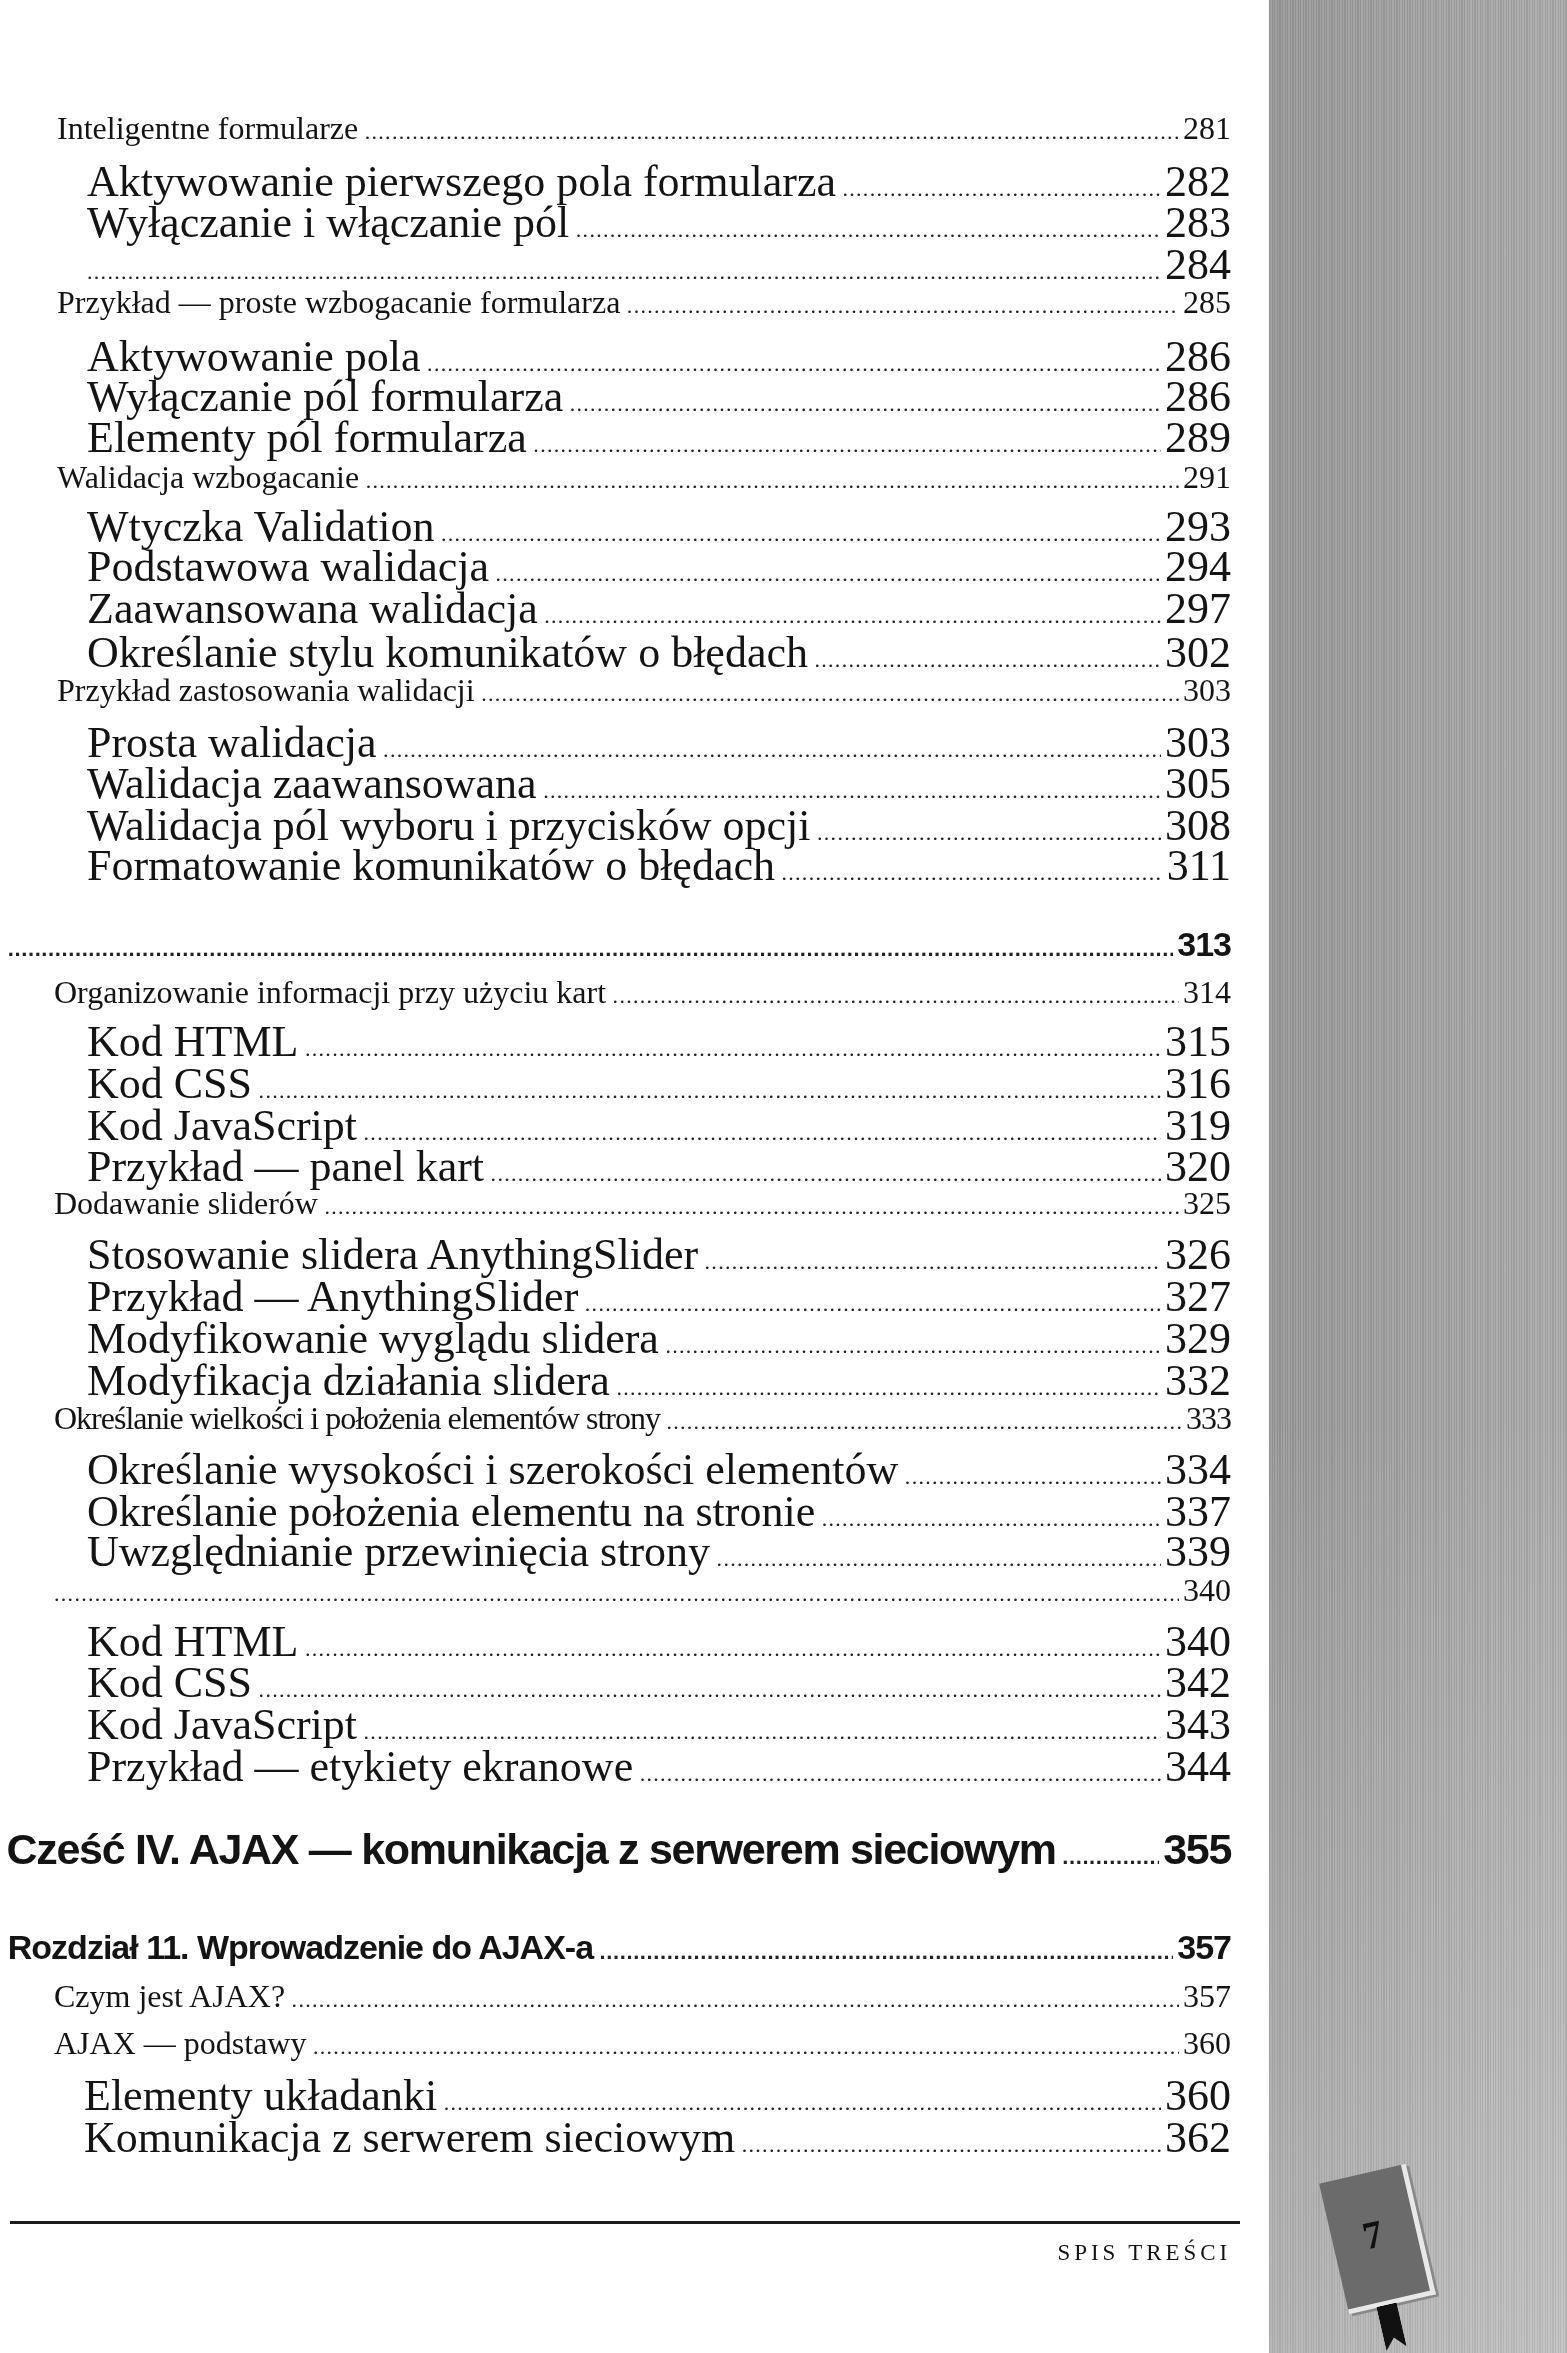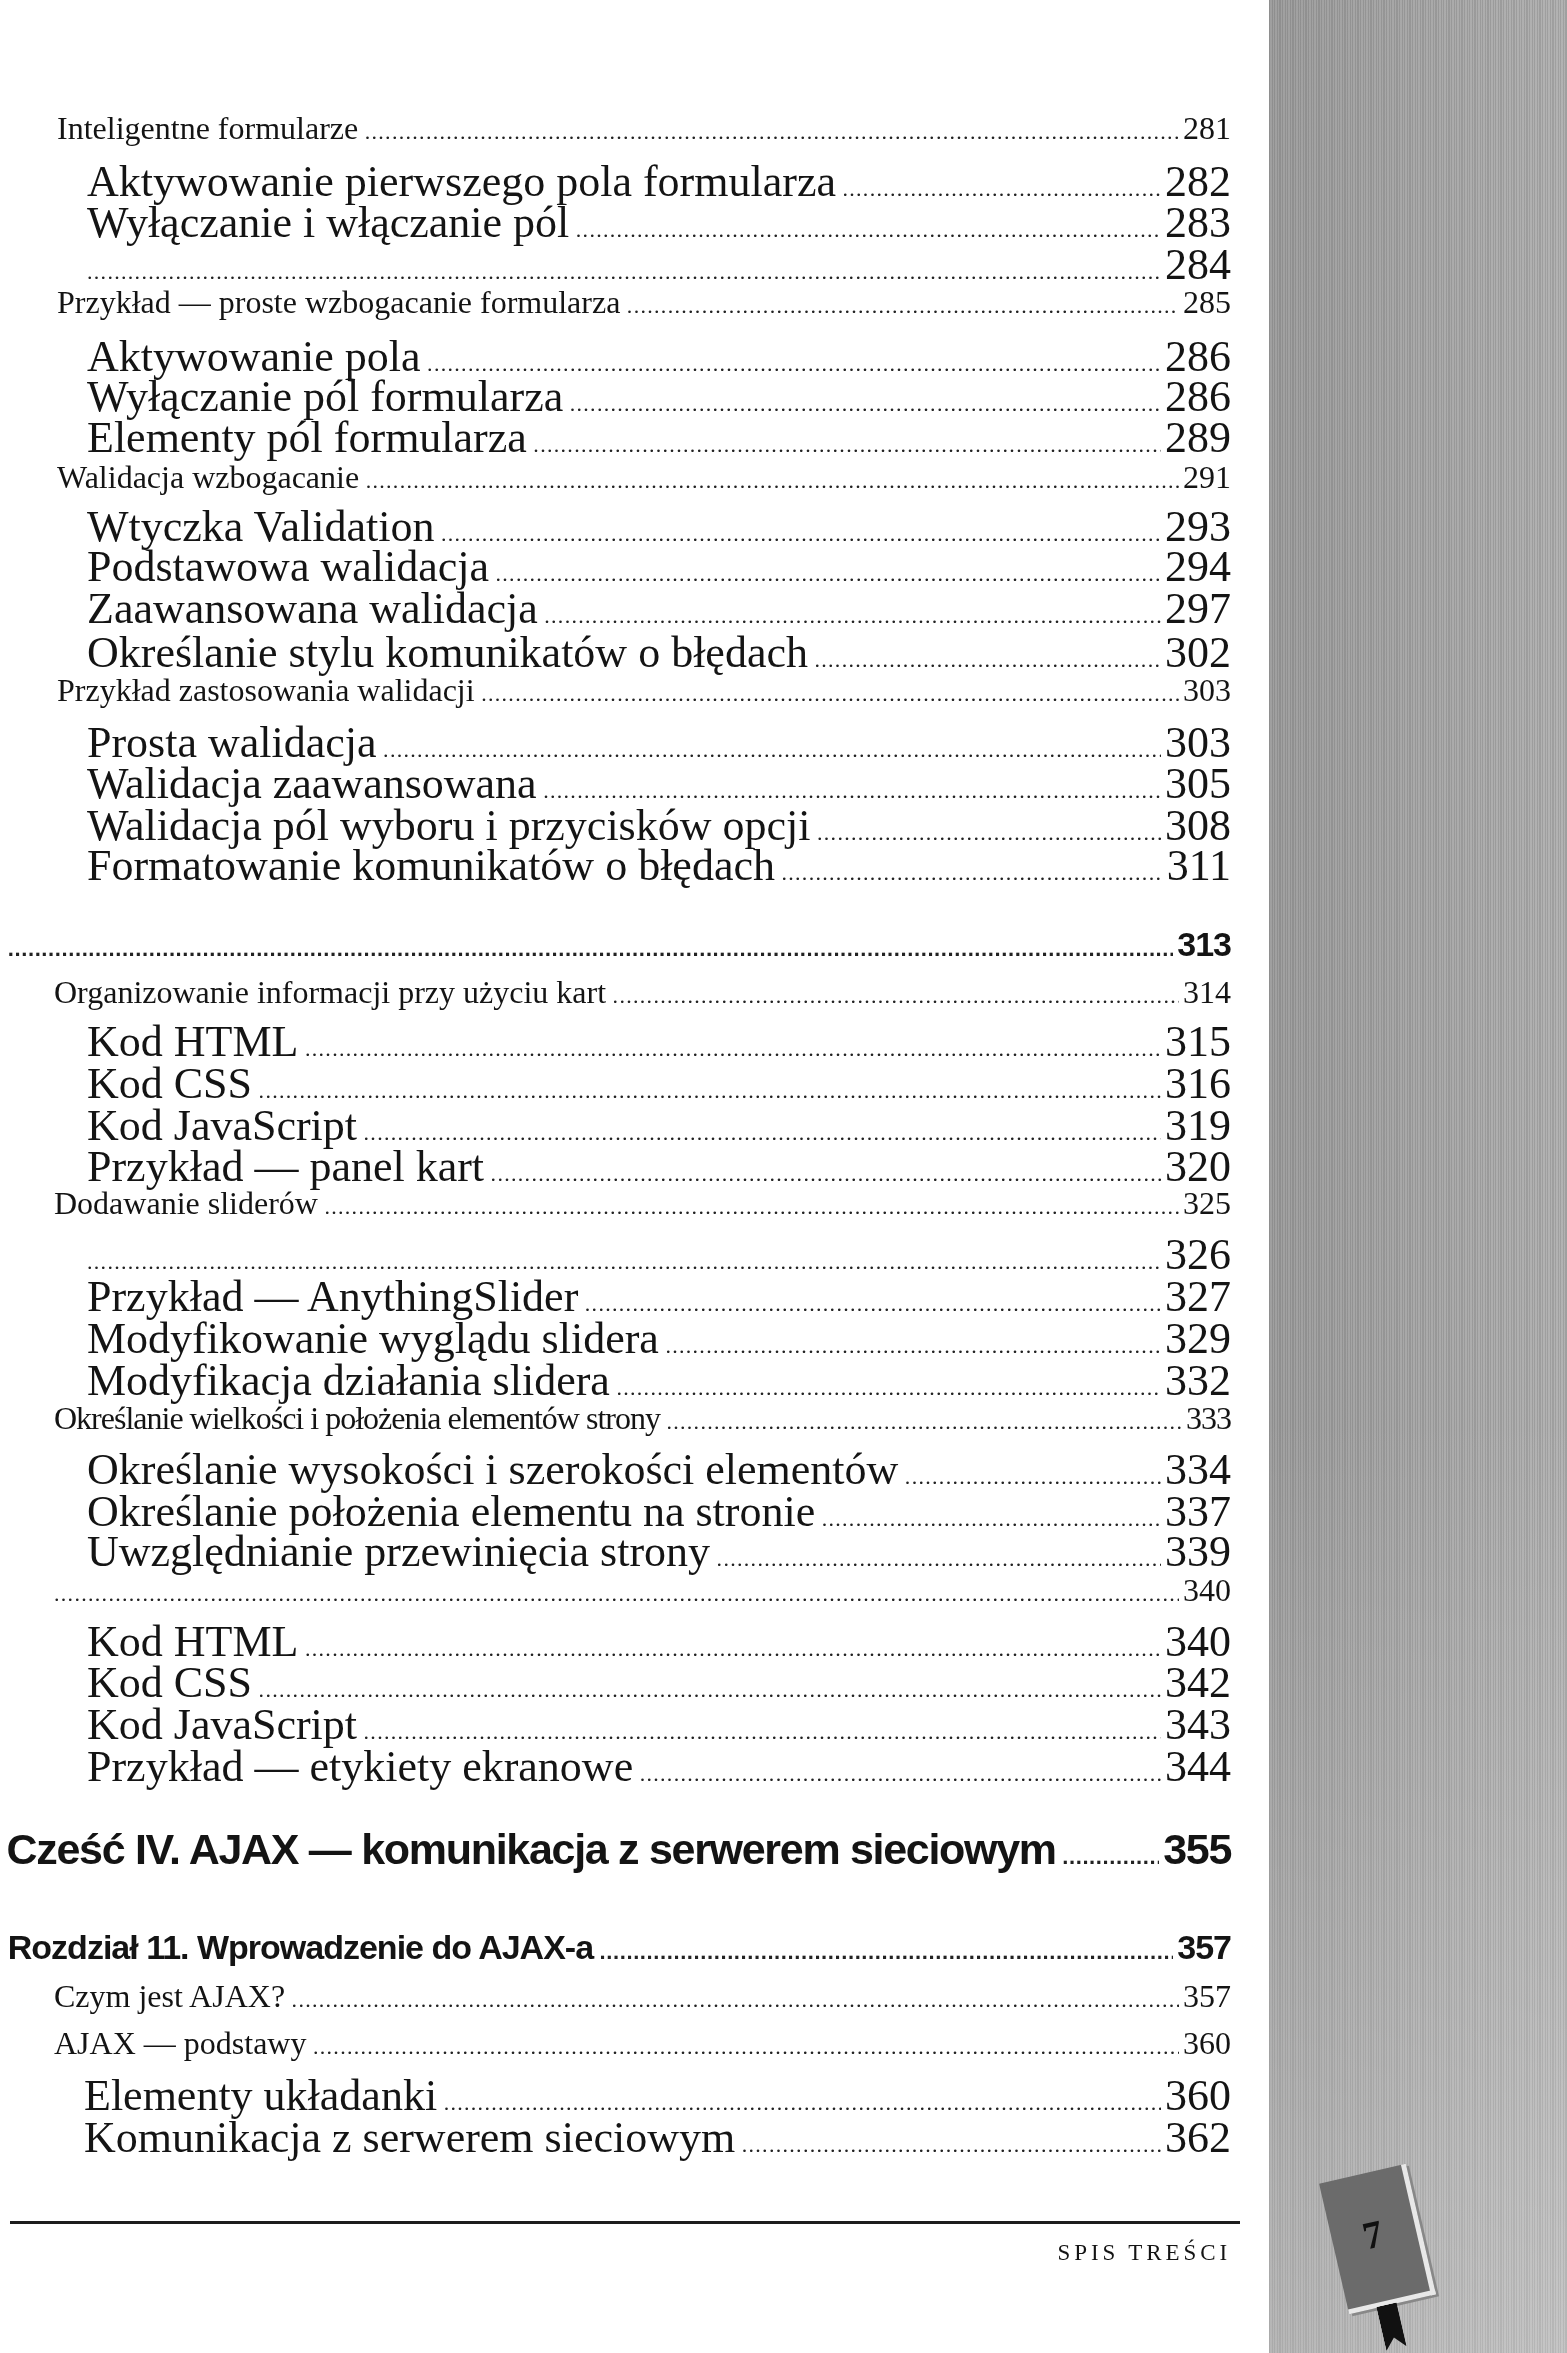--- a/index.html
+++ b/index.html
@@ -155,20 +155,21 @@
       <span class="label">Przykład — panel kart</span>
       <span class="dots"></span>
       <span class="page">320</span>
     </div>
   <div class="row lvl1b" style="top:1185px">
       <span class="label">Dodawanie sliderów</span>
       <span class="dots"></span>
       <span class="page">325</span>
     </div>
   <div class="row lvl2" style="top:1229px">
+      <span class="label">Stosowanie slidera AnythingSlider</span>
       <span class="dots"></span>
       <span class="page">326</span>
     </div>
   <div class="row lvl2" style="top:1271px">
       <span class="label">Przykład — AnythingSlider</span>
       <span class="dots"></span>
       <span class="page">327</span>
     </div>
   <div class="row lvl2" style="top:1313px">
       <span class="label">Modyfikowanie wyglądu slidera</span>

